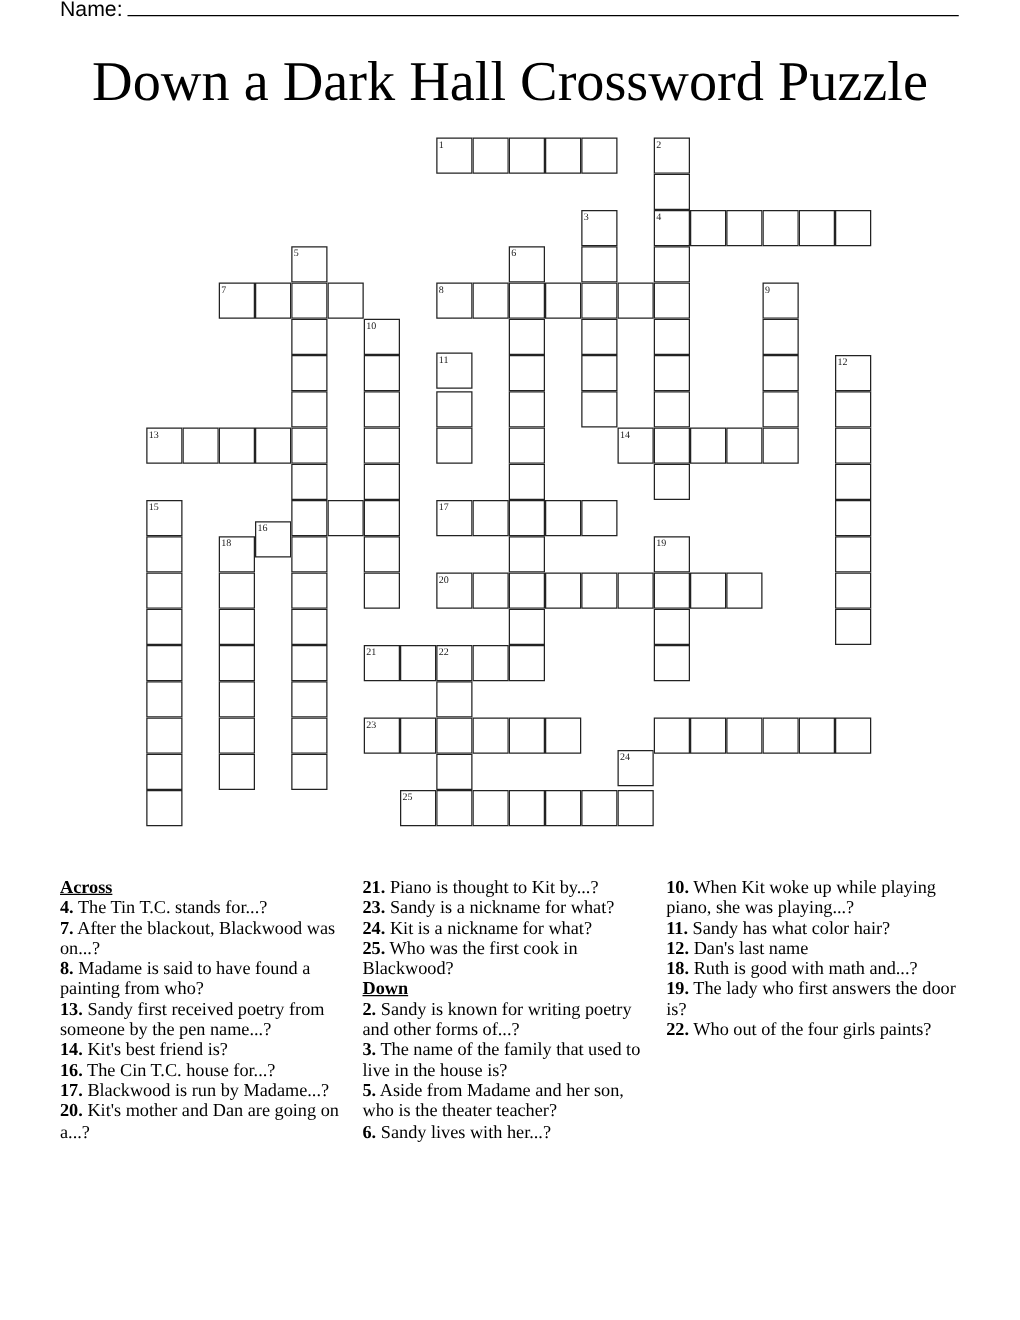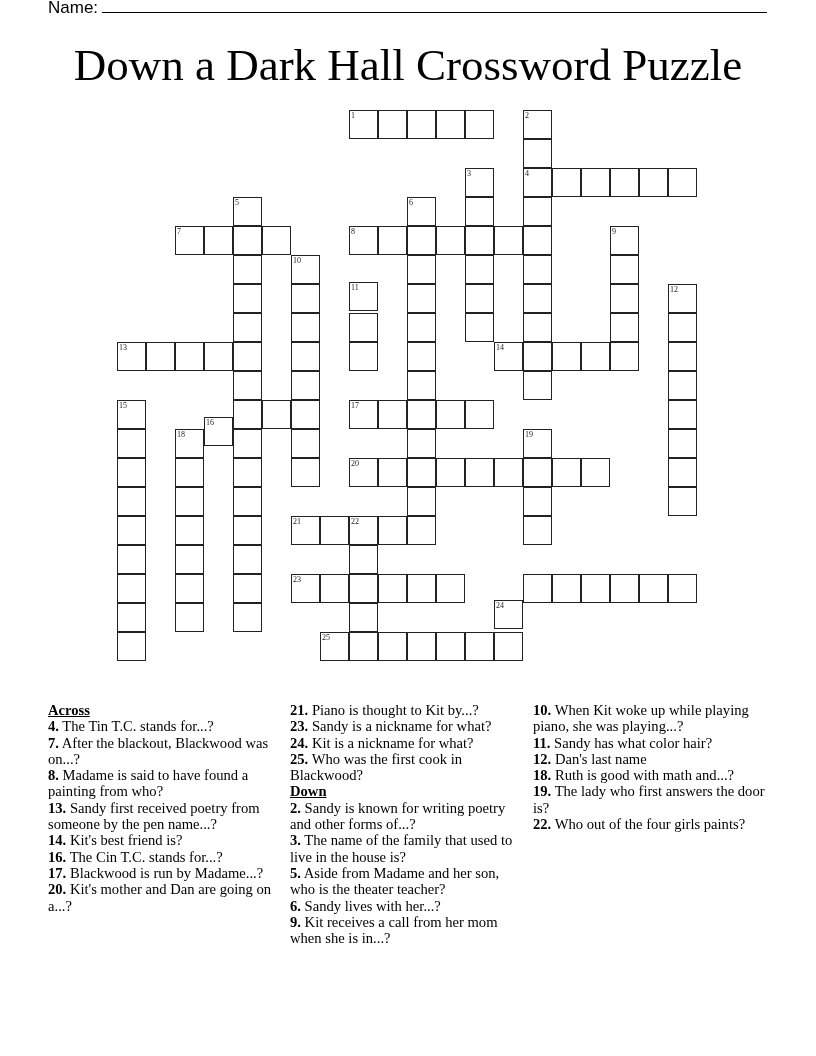--- a/index.html
+++ b/index.html
@@ -229,36 +229,35 @@
     <div class="cell" style="left: 494px; top: 632px;"></div>
   </div>
 
 <div class="clues col1">
   <div class="hdr">Across</div>
   <div class="clue"><b>4.</b> <span>The Tin T.C. stands for...?</span></div>
   <div class="clue"><b>7.</b> <span>After the blackout, Blackwood was on...?</span></div>
   <div class="clue"><b>8.</b> <span>Madame is said to have found a painting from who?</span></div>
   <div class="clue"><b>13.</b> <span>Sandy first received poetry from someone by the pen name...?</span></div>
   <div class="clue"><b>14.</b> <span>Kit's best friend is?</span></div>
-  <div class="clue"><b>16.</b> <span>The Cin T.C. stands for...?</span></div>
+  <div class="clue"><b>16.</b> <span>The Cin T.C. house for...?</span></div>
   <div class="clue"><b>17.</b> <span>Blackwood is run by Madame...?</span></div>
   <div class="clue"><b>20.</b> <span>Kit's mother and Dan are going on a...?</span></div>
 </div>
 
 <div class="clues col2">
   <div class="clue"><b>21.</b> <span>Piano is thought to Kit by...?</span></div>
   <div class="clue"><b>23.</b> <span>Sandy is a nickname for what?</span></div>
   <div class="clue"><b>24.</b> <span>Kit is a nickname for what?</span></div>
   <div class="clue"><b>25.</b> <span>Who was the first cook in Blackwood?</span></div>
   <div class="hdr">Down</div>
   <div class="clue"><b>2.</b> <span>Sandy is known for writing poetry and other forms of...?</span></div>
   <div class="clue"><b>3.</b> <span>The name of the family that used to live in the house is?</span></div>
   <div class="clue"><b>5.</b> <span>Aside from Madame and her son, who is the theater teacher?</span></div>
   <div class="clue"><b>6.</b> <span>Sandy lives with her...?</span></div>
-  <div class="clue"><b>9.</b> <span>Kit receives a call from her mom when she is in...?</span></div>
 </div>
 
 <div class="clues col3">
   <div class="clue"><b>10.</b> <span>When Kit woke up while playing piano, she was playing...?</span></div>
   <div class="clue"><b>11.</b> <span>Sandy has what color hair?</span></div>
   <div class="clue"><b>12.</b> <span>Dan's last name</span></div>
   <div class="clue"><b>18.</b> <span>Ruth is good with math and...?</span></div>
   <div class="clue"><b>19.</b> <span>The lady who first answers the door is?</span></div>
   <div class="clue"><b>22.</b> <span>Who out of the four girls paints?</span></div>
 </div>

